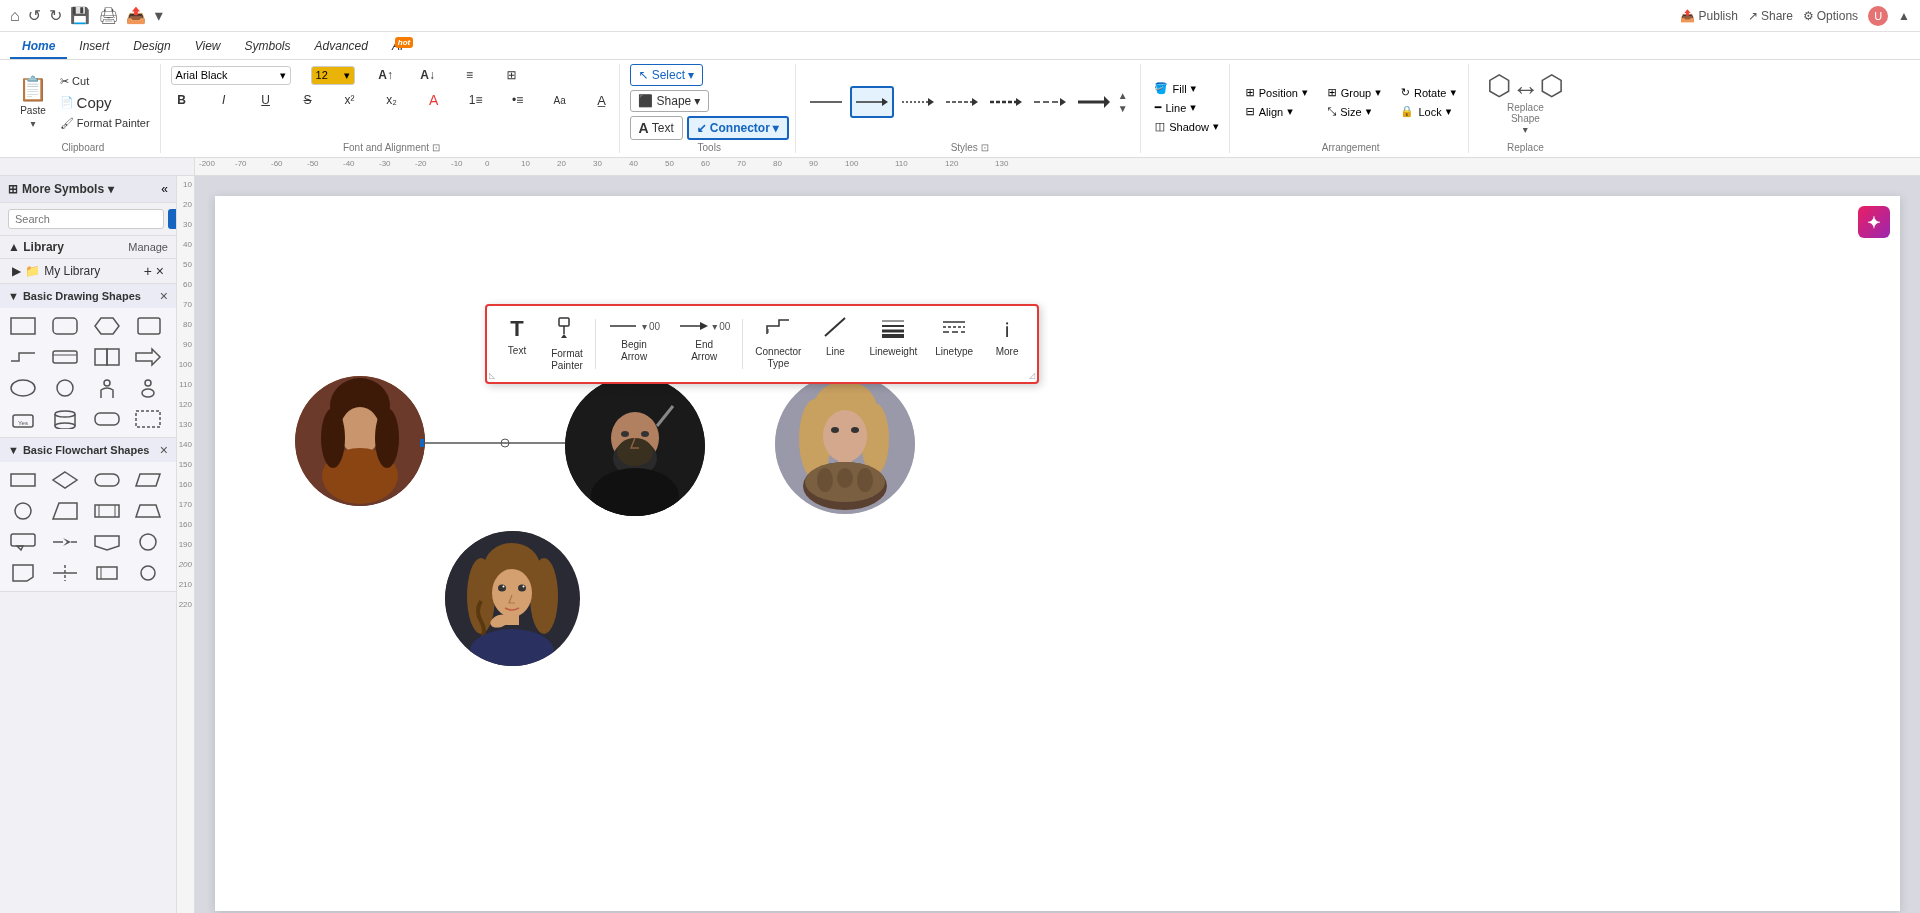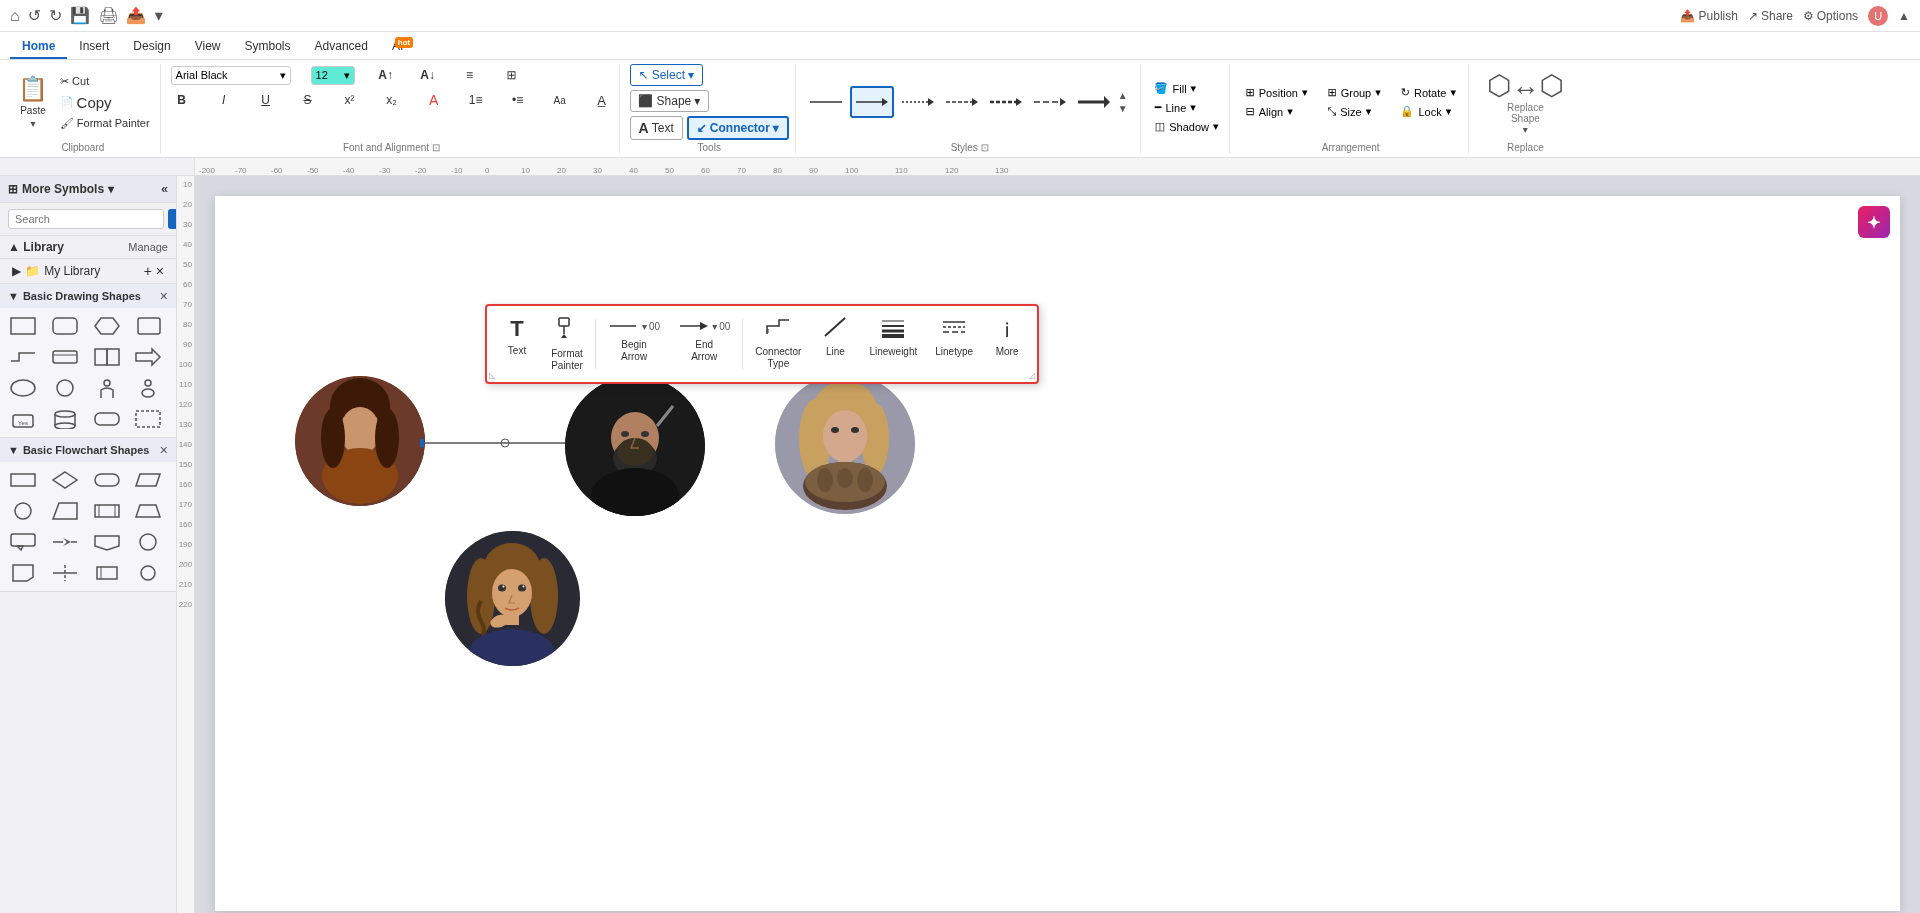--- a/index.html
+++ b/index.html
@@ -28,20 +28,21 @@
       align-items: flex-end;
       padding: 0 10px;
       border-bottom: 1px solid #ddd;
     }
     .ribbon-tab {
       padding: 4px 12px;
       font-size: 12px;
       cursor: pointer;
       color: #333;
       border-bottom: 2px solid transparent;
+      font-style: italic;
     }
     .ribbon-tab.active {
       color: #1565c0;
       border-bottom: 2px solid #1565c0;
       font-weight: 600;
     }
     .ribbon-tab.ai-tab { position: relative; }
     .ai-badge {
       position: absolute;
       top: 2px;
@@ -134,21 +135,21 @@
     .size-dropdown {
       border: 1px solid #ccc;
       border-radius: 3px;
       padding: 2px 4px;
       font-size: 11px;
       width: 44px;
       display: flex;
       align-items: center;
       justify-content: space-between;
       cursor: pointer;
-      background: #5eead4;
+      background: #eab308;
     }
     .format-btn {
       width: 22px;
       height: 22px;
       display: flex;
       align-items: center;
       justify-content: center;
       cursor: pointer;
       border-radius: 2px;
       font-size: 12px;
@@ -460,21 +461,21 @@
       gap: 3px;
     }
     .ct-arrow-row {
       display: flex;
       align-items: center;
       gap: 2px;
     }
     .ct-dropdown-arrow { font-size: 10px; color: #555; }
 
     
-    .ruler-tick { position: absolute; bottom: 0; font-size: 8px; color: #888; text-align: center; }
+    .ruler-tick { position: absolute; bottom: 7px; font-size: 8px; color: #888; text-align: center; }
 
     .ruler-h-inner {
       position: relative;
       height: 100%;
       flex: 1;
     }
 
     
     .ruler-v-tick {
       position: absolute;

